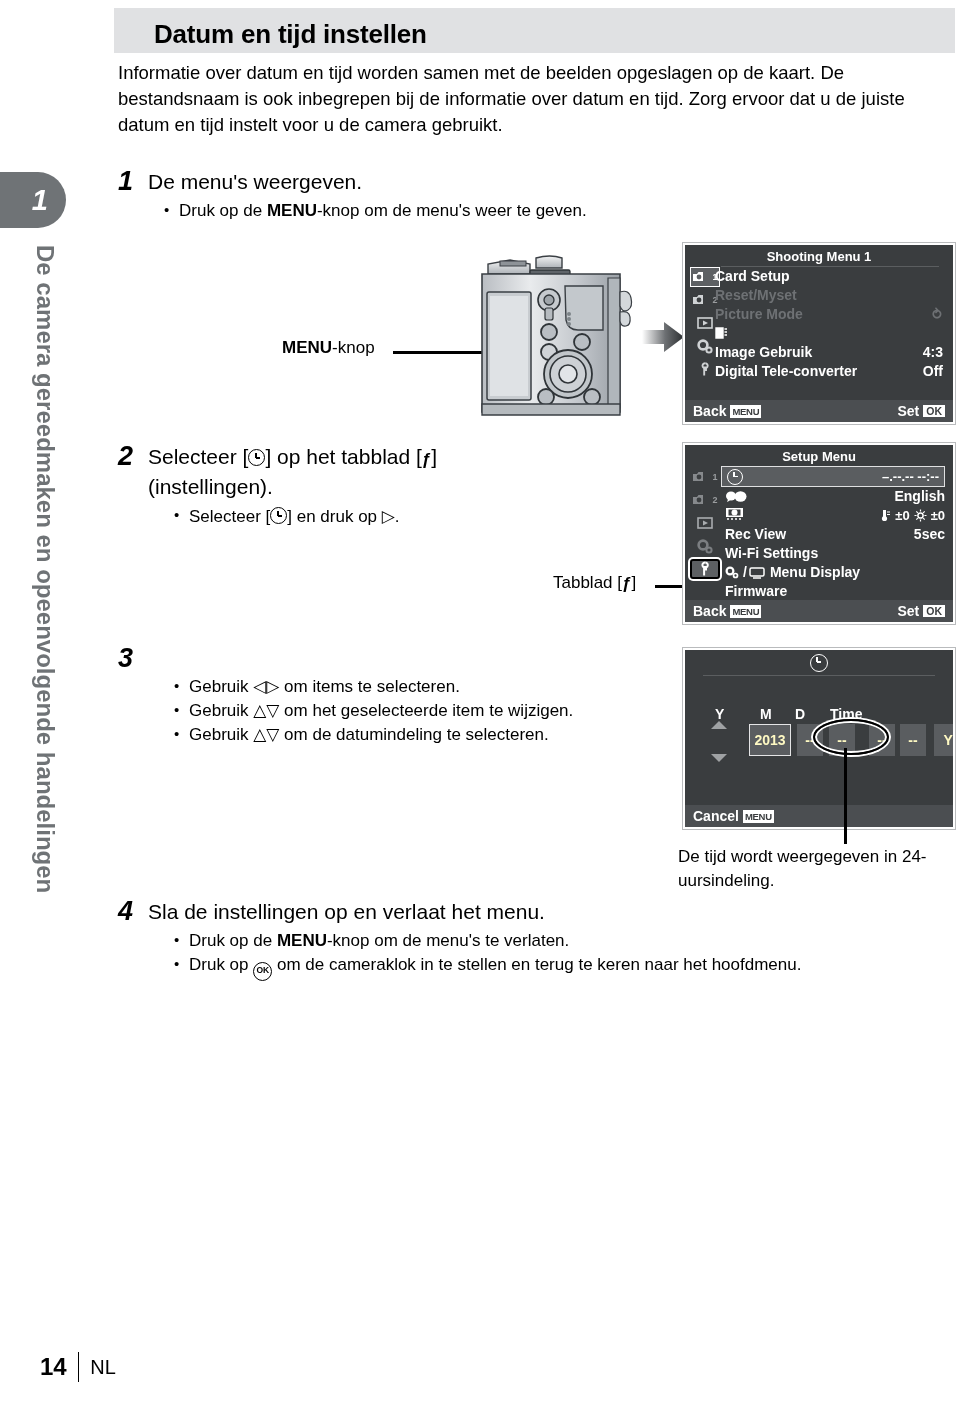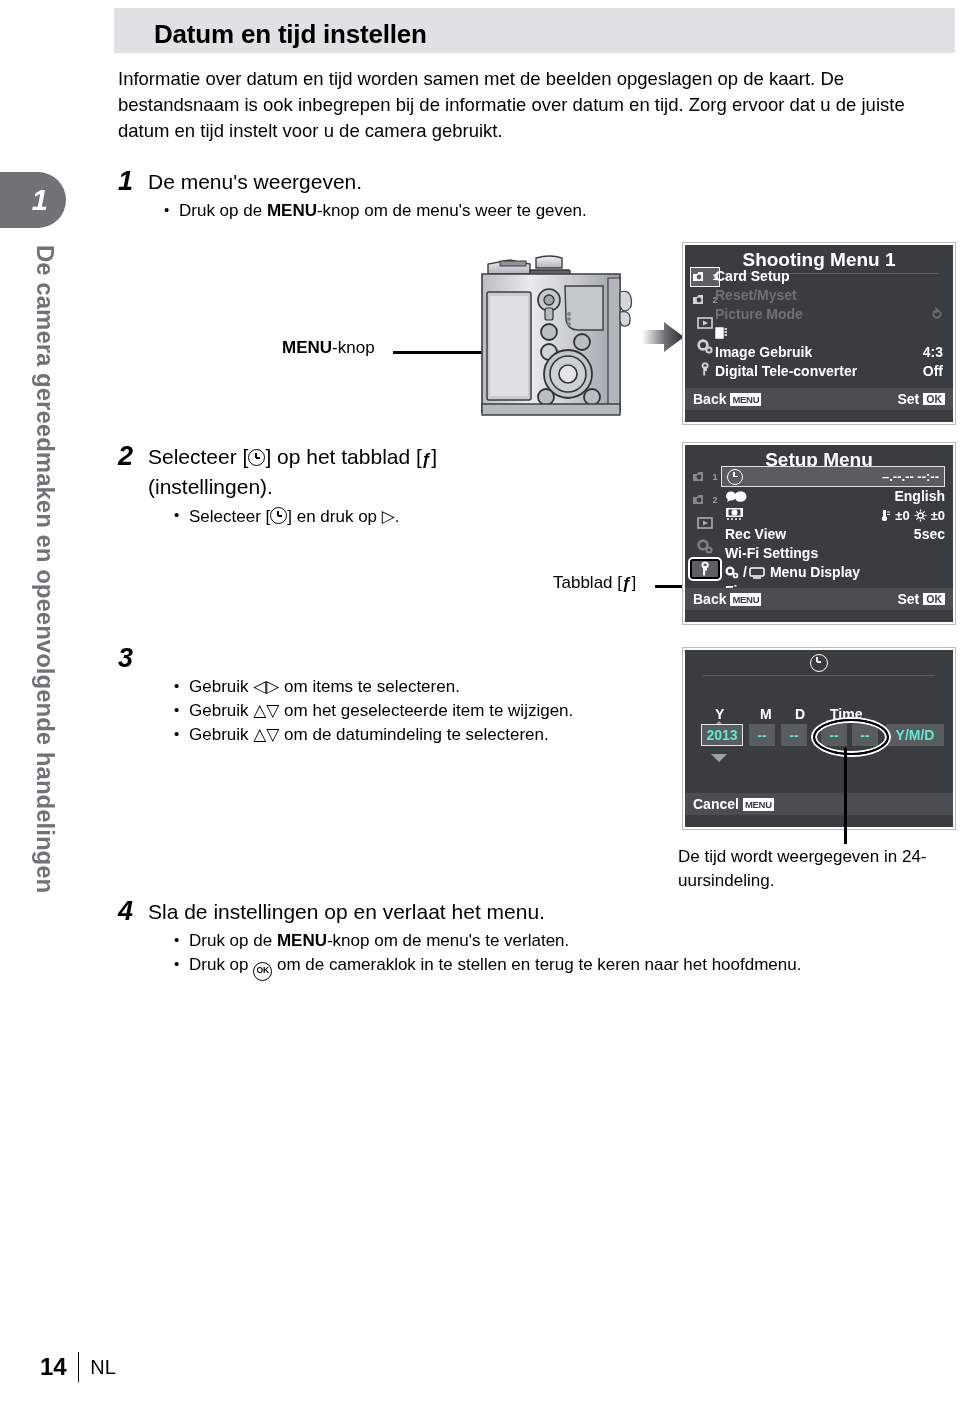--- a/index.html
+++ b/index.html
@@ -35,21 +35,21 @@
     position:absolute;left:114px;top:8px;right:5px;height:45px;
     background:#e0e1e3;
   }
   .page-header h1{
     margin:4px;position:absolute;left:36px;top:7px;
     font-size:26px;font-weight:bold;letter-spacing:-0.2px;
   }
 
   
   .intro{
-    position:absolute;left:118px;top:66px;width:810px;
+    position:absolute;left:118px;top:60px;width:810px;
     font-size:18.5px;line-height:26px;
   }
 
   
   .step{position:absolute;}
   .step-head{display:flex;align-items:flex-start;}
   .step-num{
     font-size:27px;font-style:italic;font-weight:bold;
     width:30px;flex:0 0 30px;line-height:26px;
   }
@@ -95,21 +95,21 @@
 
   
   .lcd{
     position:absolute;background:#3a3d3f;border:2px solid #fff;
     box-shadow:0 0 0 1px #b9bbbd;
     color:#fff;font-size:13.5px;font-weight:bold;
     font-family:"Liberation Sans","DejaVu Sans",sans-serif;
     overflow:hidden;
   }
   .lcd-title{
-    text-align:center;font-size:19px;font-weight:bold;padding:4px 0 3px;
+    text-align:center;font-size:13px;font-weight:bold;padding:4px 0 3px;
     position:relative;
   }
   .lcd-title::after{
     content:"";position:absolute;left:36px;right:14px;bottom:0;height:1px;background:#5b5e60;
   }
   .lcd-tabs{
     position:absolute;left:3px;top:22px;width:34px;
     display:flex;flex-direction:column;align-items:center;gap:3px;
   }
   .lcd-tab{
@@ -123,21 +123,21 @@
   .lcd-row{
     display:flex;justify-content:space-between;align-items:center;
     height:19px;line-height:19px;font-size:14px;
   }
   .lcd-row.dim{color:#6e7174;}
   .lcd-row.boxed{
     background:#5a5d60;border:1.6px solid #dfe0e1;box-sizing:border-box;
     padding:0 5px;margin-left:-4px;height:21px;line-height:18px;
   }
   .lcd-foot{
-    position:absolute;left:0;right:0;bottom:12px;height:22px;background:#4b4e51;
+    position:absolute;left:0;right:0;bottom:0;height:22px;background:#4b4e51;
     display:flex;align-items:center;justify-content:space-between;
     padding:0 8px;box-sizing:border-box;font-size:14px;
   }
   .menu-chip{
     display:inline-block;background:#fff;color:#3a3d3f;font-size:9.5px;
     font-weight:bold;padding:1px 2px;margin-left:4px;vertical-align:1px;
     letter-spacing:-0.3px;
   }
   .ok-chip{
     display:inline-block;background:#fff;color:#3a3d3f;font-size:10.5px;
@@ -152,22 +152,22 @@
 
   
   .date-screen-title{text-align:center;padding-top:4px;position:relative;}
   .date-screen-title::after{
     content:"";position:absolute;left:18px;right:18px;bottom:-3px;height:1px;background:#5b5e60;
   }
   .dt-labels{position:absolute;top:56px;left:0;right:0;height:16px;}
   .dt-labels span{position:absolute;font-size:14px;font-weight:bold;}
   .dt-fields{position:absolute;top:74px;left:0;right:0;height:24px;}
   .dt-box{
-    position:absolute;background:#5a5d60;color:#5eead4;font-size:14px;font-weight:bold;
-    display:flex;align-items:center;justify-content:center;height:22px;box-sizing:border-box;
+    position:absolute;background:#5a5d60;color:#fef9c3;font-size:14px;font-weight:bold;
+    display:flex;align-items:center;justify-content:center;height:32px;box-sizing:border-box;margin-left:48px;
   }
   .dt-box.outline{border:1.6px solid #e4e5e6;}
   .dt-arrow-up,.dt-arrow-dn{
     position:absolute;width:0;height:0;border-left:8px solid transparent;
     border-right:8px solid transparent;
   }
   .dt-arrow-up{border-bottom:8px solid #9fa2a4;}
   .dt-arrow-dn{border-top:8px solid #9fa2a4;}
   .dt-ellipse{
     position:absolute;border:2.5px solid #000;border-radius:50%;

